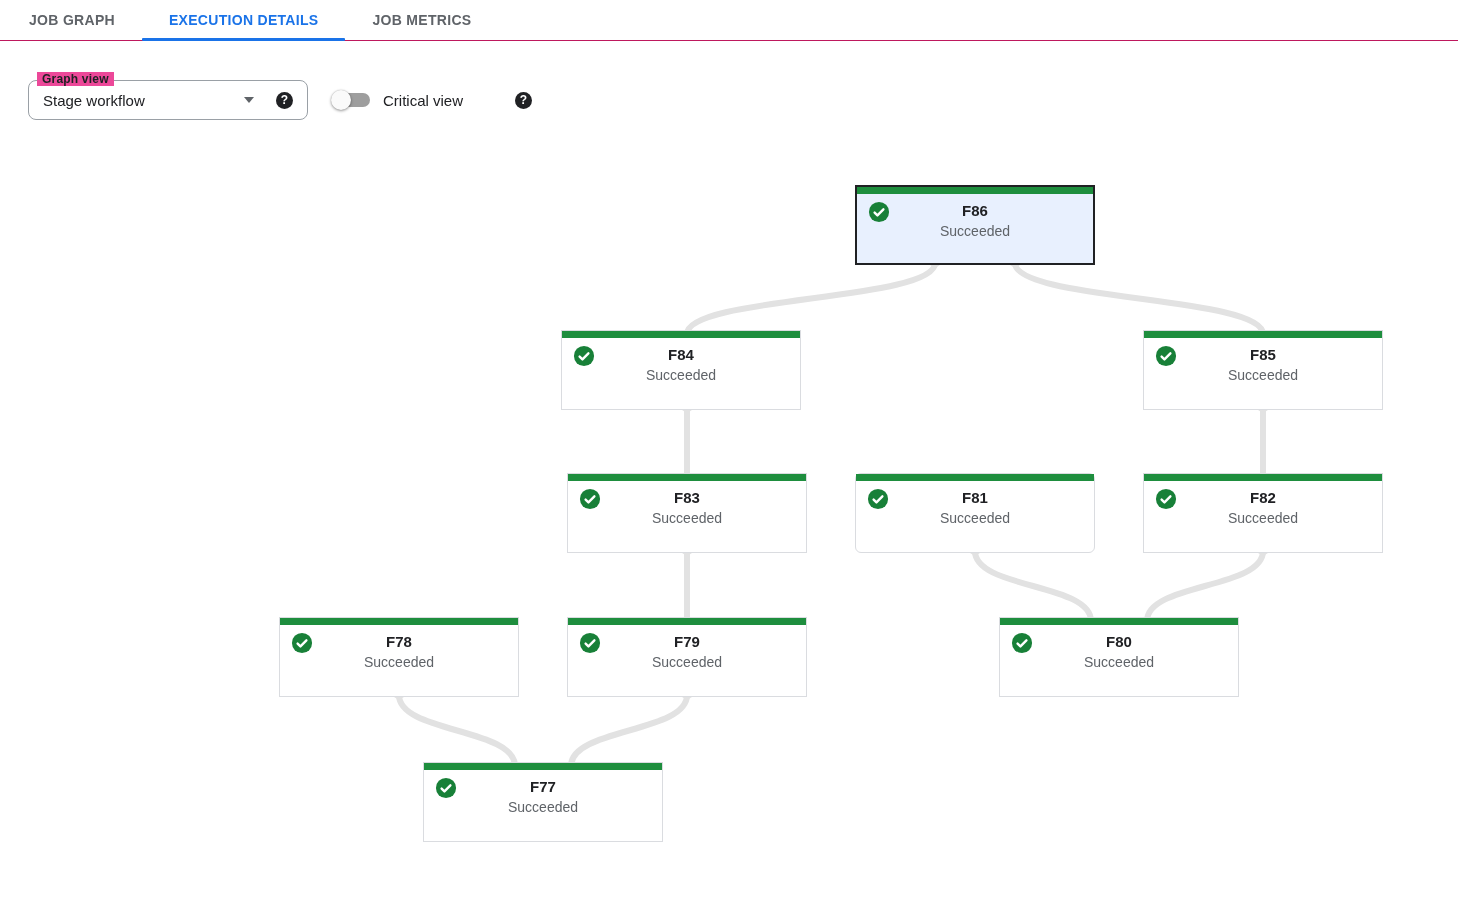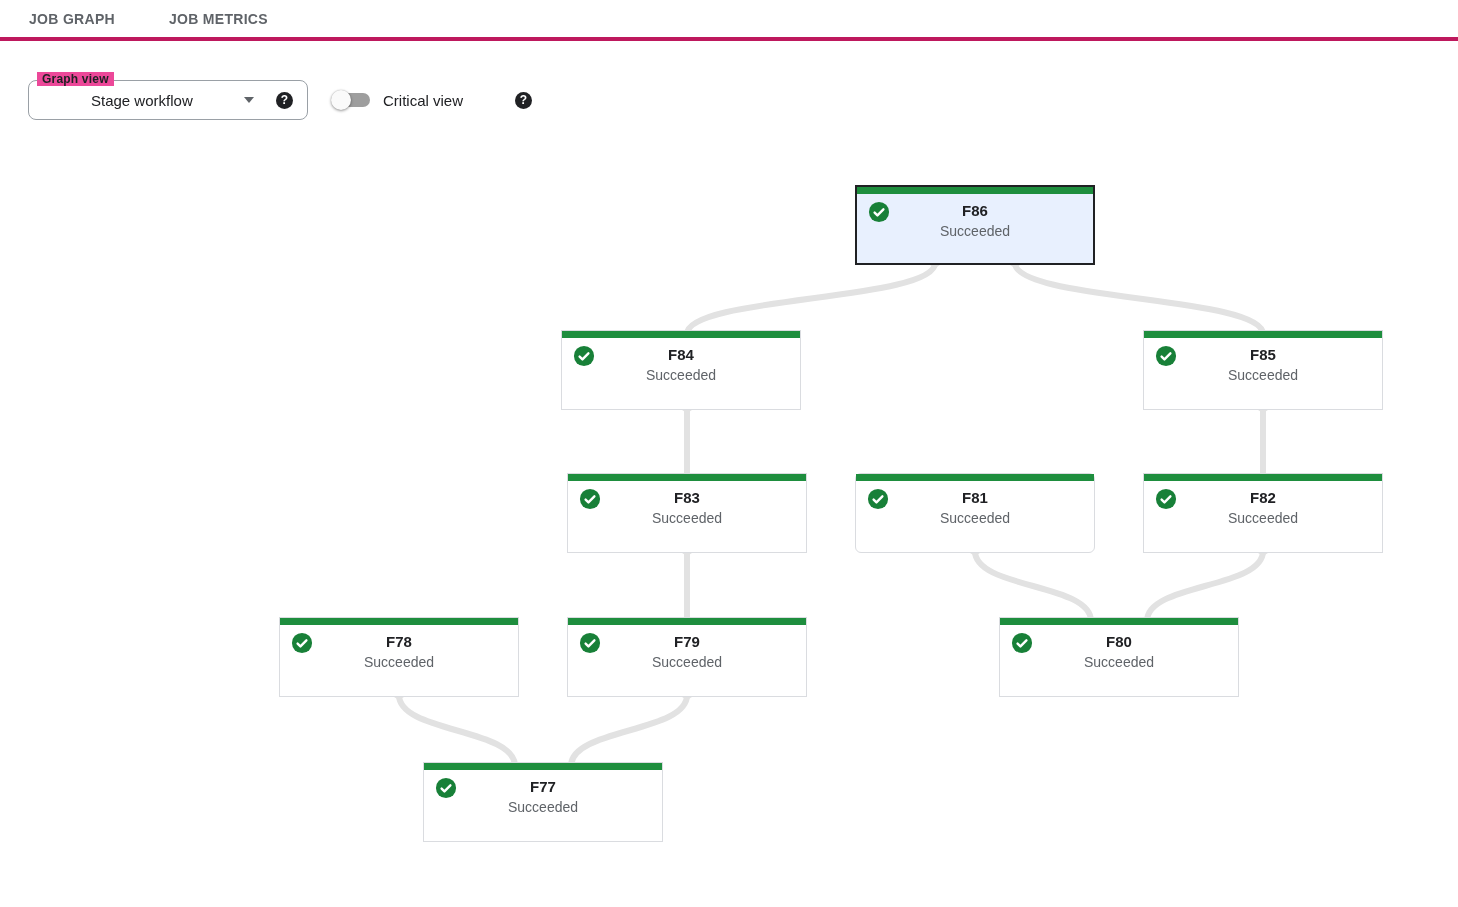--- a/index.html
+++ b/index.html
@@ -7,21 +7,21 @@
   body {
     width:1458px; height:907px; position:relative; overflow:hidden;
     background:#ffffff; color:#202124;
     font-family:"Liberation Sans", sans-serif;
   }
 
   
   .tabbar {
     position:relative; z-index:2;
     display:flex; align-items:stretch; height:41px;
-    border-bottom:4px solid #be185d; background:#fff; padding-left:2px;
+    border-bottom:1px solid #be185d; background:#fff; padding-left:2px;
   }
   .tab {
     display:flex; align-items:center; padding:0 27px;
     font-size:14px; font-weight:bold; letter-spacing:.3px;
     color:#5f6368; cursor:pointer; position:relative; white-space:nowrap;
   }
   .tab.active { color:#1a73e8; }
   .tab.active::after {
     content:""; position:absolute; left:0; right:0; bottom:-1px; height:3px;
     background:#1a73e8; border-radius:1px;
@@ -36,21 +36,21 @@
     position:relative; width:280px; height:40px;
     border:1.5px solid #9aa0a6; border-radius:8px;
     display:flex; align-items:center; padding:0 14px; background:#fff;
     cursor:pointer;
   }
   .select-label {
     position:absolute; top:-9px; left:8px; background:#ec4899; padding:0 5px;
     font-size:12px; font-weight:bold; color:#202124; letter-spacing:.2px;
     line-height:14px;
   }
-  .select-value { flex:1; font-size:15px; color:#202124;margin-left:48px; }
+  .select-value { flex:1; font-size:15px; color:#202124; }
   .dropdown-arrow {
     width:0; height:0; margin-right:22px;
     border-left:5px solid transparent; border-right:5px solid transparent;
     border-top:6px solid #5f6368;
   }
   .help-icon {
     width:17px; height:17px; border-radius:50%;
     background:#202124; color:#fff;
     font-size:12px; font-weight:bold; line-height:17px; text-align:center;
     flex:0 0 auto; cursor:pointer; user-select:none;
@@ -203,20 +203,21 @@
           <path d="M7.2 12.6l3.1 3.1 6.5-6.6" stroke="#fff" stroke-width="2.6" fill="none" stroke-linecap="round" stroke-linejoin="round"></path>
         </svg>
         <div class="label">F77</div>
         <div class="status">Succeeded</div>
       </div>
     </div>
 </div>
 
 <div class="tabbar">
   <div class="tab">JOB GRAPH</div>
+  <div class="tab active">EXECUTION DETAILS</div>
   <div class="tab">JOB METRICS</div>
 </div>
 
 <div class="controls">
   <div class="select-box">
     <span class="select-label">Graph view</span>
     <span class="select-value">Stage workflow</span>
     <span class="dropdown-arrow"></span>
     <span class="help-icon">?</span>
   </div>

